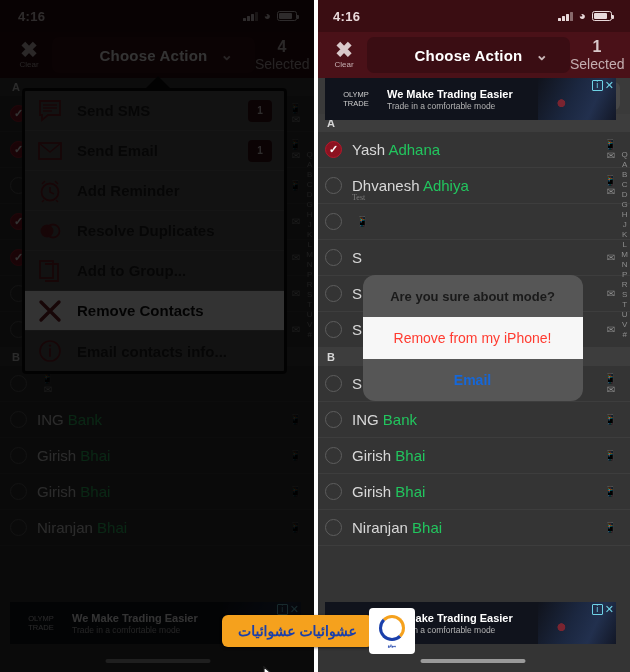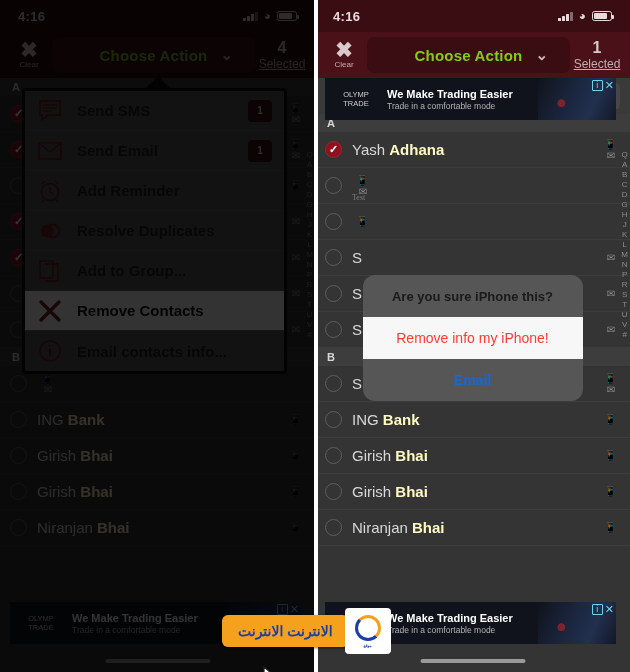--- a/index.html
+++ b/index.html
@@ -31,46 +31,46 @@
 
   
   .navbar { position:relative; height:46px; background:#4a1118; display:flex; align-items:center;
     padding:0 6px; }
   .navbar.dim { background:#2e0b10; }
   .nav-clear { width:46px; text-align:center; color:#d9c9ca; }
   .nav-clear .x { font-size:21px; font-weight:bold; line-height:18px; }
   .nav-clear .lbl { font-size:8px; margin-top:1px; opacity:.85; }
   .action-pill { flex:1; height:36px; background:#3a0d13; border-radius:7px;
     display:flex; align-items:center; justify-content:center; position:relative; }
-  .action-pill .txt { color:#84cc16; font-size:15px; font-weight:bold; letter-spacing:.2px;text-align:center; }
+  .action-pill .txt { color:#ffffff; font-size:15px; font-weight:bold; letter-spacing:.2px;text-align:center; }
   .chev { position:absolute; right:22px; color:#c9b6b7; font-size:15px; font-weight:bold; }
   .nav-count { width:54px; text-align:center; color:#d9c9ca; }
   .nav-count .num { font-size:16px; font-weight:bold; line-height:15px; }
-  .nav-count .lbl { font-size:12px; margin-top:2px; opacity:.85;text-decoration:underline; }
+  .nav-count .lbl { font-size:14px; margin-top:2px; opacity:.85; }
 
   
   .searchwrap { height:36px; background:#3a3a3a; padding:4px 10px; }
   .searchbar { height:28px; background:#474747; border-radius:6px; display:flex; align-items:center;
     padding:0 8px; gap:6px; }
   .searchbar .mag { color:#8e8e8e; font-size:12px; }
   .searchbar .ph { color:#8e8e8e; font-size:13px; }
 
   
   .list { position:absolute; left:0; right:0; top:114px; bottom:0; background:#343434; }
   .list.nosrch { top:78px; }
   .sec { height:18px; background:#3d3d3d; color:#d6d6d6; font-size:11px; font-weight:bold;
     display:flex; align-items:center; padding-left:12px; }
   .row { height:36px; display:flex; align-items:center; padding:0 8px 0 10px;
     border-bottom:1px solid #3d3d3d; position:relative; }
   .ck { width:17px; height:17px; border-radius:50%; border:1.6px solid #5d5d5d; flex:none; margin-right:10px; }
   .ck.on { background:#8c1220; border-color:#b5182b; position:relative; }
   .ck.on::after { content:"✓"; position:absolute; inset:0; color:#fff; font-size:11px;
     display:flex; align-items:center; justify-content:center; font-weight:bold; }
   .nm { font-size:15px; color:#d8d8d8; white-space:nowrap; overflow:hidden; flex:1; }
-  .nm b { color:#fef9c3; font-weight:bold; }
+  .nm b { color:#22c55e; font-weight:normal; }
   .sub { position:absolute; left:37px; bottom:1px; font-size:8px; color:#7b7b7b;font-family:Liberation Serif, serif; }
   .tags { display:flex; flex-direction:column; align-items:center; gap:2px; width:22px; flex:none; }
   .tg { font-size:10px; color:#8a8a8a; line-height:9px; }
 
   
   .index { position:absolute; right:2px; top:150px; display:flex; flex-direction:column;
     align-items:center; gap:0px; z-index:40; }
   .index span { font-size:8px; color:#8d8d8d; line-height:10px; }
 
   
@@ -421,20 +421,21 @@
       <div class="row">
         <span class="ck on"></span>
         <span class="nm"><span>Yash </span><b>Adhana</b></span>
         <span class="tags">
             <span class="tg">📱</span>
             <span class="tg">✉</span>
           </span>
       </div>
       <div class="row">
         <span class="ck"></span>
+        <span class="nm"><span>Dhvanesh </span><b>Adhiya</b></span>
         <span class="sub">Test</span>
         <span class="tags">
             <span class="tg">📱</span>
             <span class="tg">✉</span>
           </span>
       </div>
       <div class="row">
         <span class="ck"></span>
         <span class="tags">
             <span class="tg">📱</span>
@@ -532,22 +533,22 @@
         <div class="t2">Trade in a comfortable mode</div>
       </div>
       <div class="art"></div>
       <div class="adchoice">
         <i>i</i>
         <b>✕</b>
       </div>
     </div>
 
     <div class="alert">
-      <div class="title">Are you sure iPhone this?</div>
-      <div class="destructive">Remove info my iPhone!</div>
+      <div class="title">Are you sure about mode?</div>
+      <div class="destructive">Remove from my iPhone!</div>
       <div class="cancel">Email</div>
     </div>
 
     <div class="ad ad-bottom">
       <div class="brand">
         <div>OLYMP</div>
         <div>TRADE</div>
       </div>
       <div class="copy">
         <div class="t1">We Make Trading Easier</div>
@@ -557,21 +558,21 @@
       <div class="adchoice">
         <i>i</i>
         <b>✕</b>
       </div>
     </div>
 
     <div class="home-ind"></div>
   </div>
 
   <div class="promo">
-    <div class="btn">الانترنت الانترنت</div>
+    <div class="btn">عشوائيات عشوائيات</div>
     <div class="logo">
       <div class="ring"></div>
       <div class="cap">موقع</div>
     </div>
   </div>
   <div class="cursor">
     <svg viewBox="0 0 20 26">
         <path d="M2 1l14 12-6 1 4 8-3 1.5-4-8-5 4z" fill="#fff" stroke="#222" stroke-width="1.2"></path>
       </svg>
   </div>

